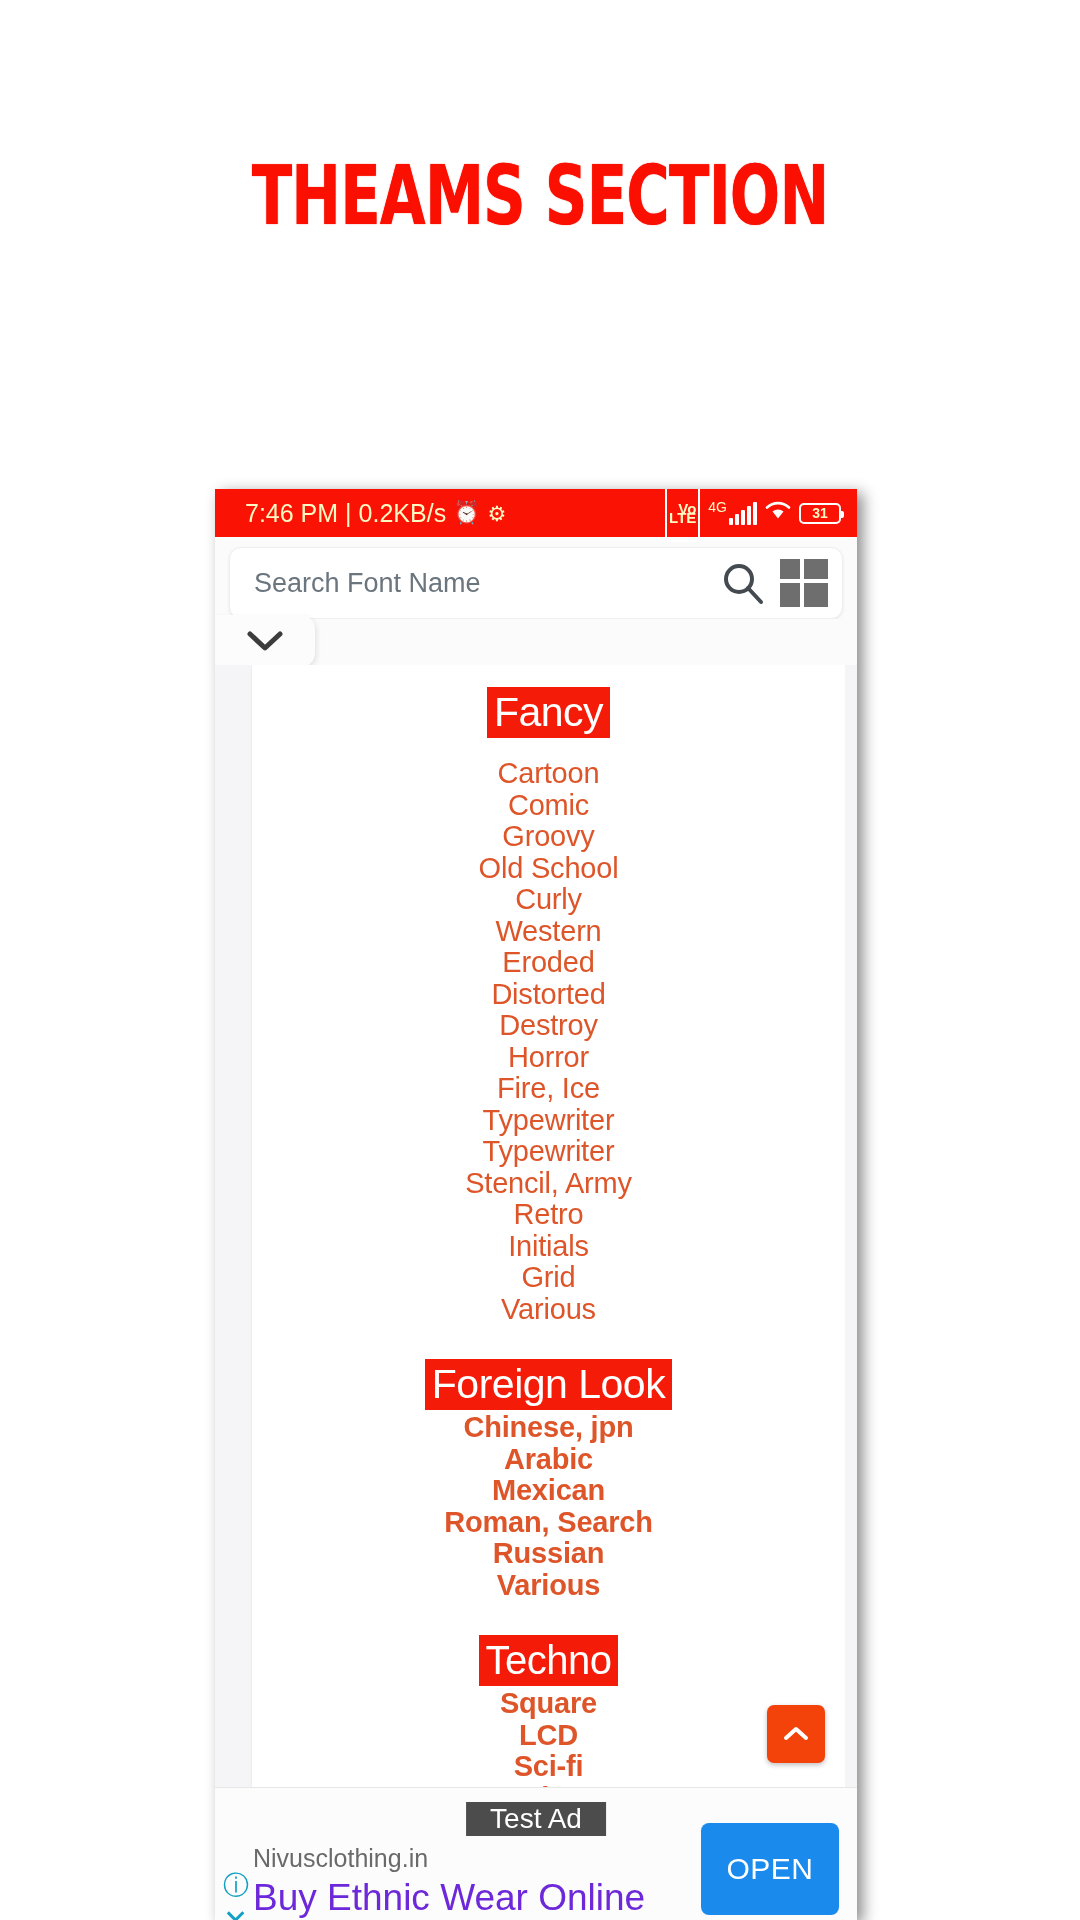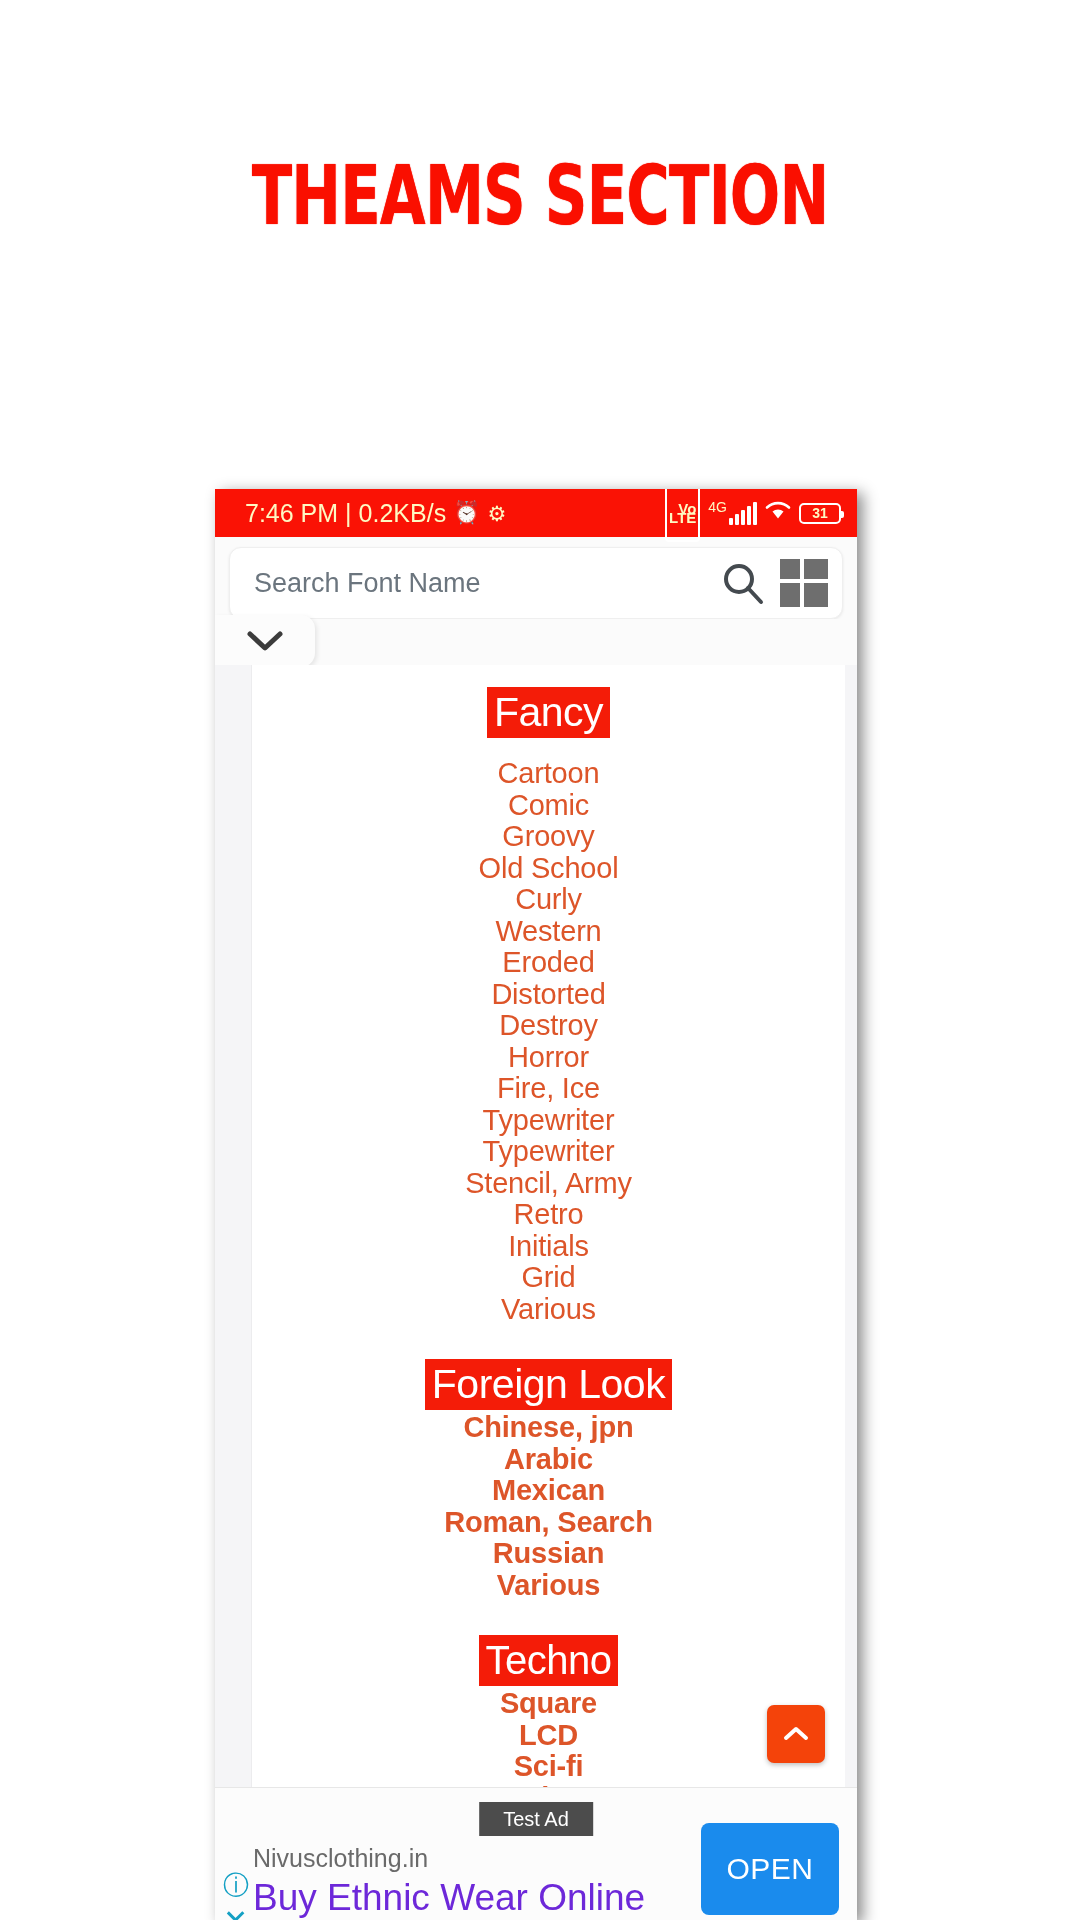--- a/index.html
+++ b/index.html
@@ -245,21 +245,21 @@
     padding: 0 18px 0 38px;
     box-sizing: border-box;
   }
   .testad {
     position: absolute;
     left: 50%;
     transform: translateX(-50%);
     top: 14px;
     background: #4c4c4c;
     color: #ffffff;
-    font-size: 20px;
+    font-size: 28px;
     line-height: 30px;
     padding: 2px 24px;
     font-family: "Liberation Sans", sans-serif;
   }
   .ad-text { flex: 1; padding-top: 26px; }
   .ad-adv {
     color: #6a6a6a;
     font-size: 25px;
     line-height: 30px;
     font-family: "Liberation Sans", sans-serif;

